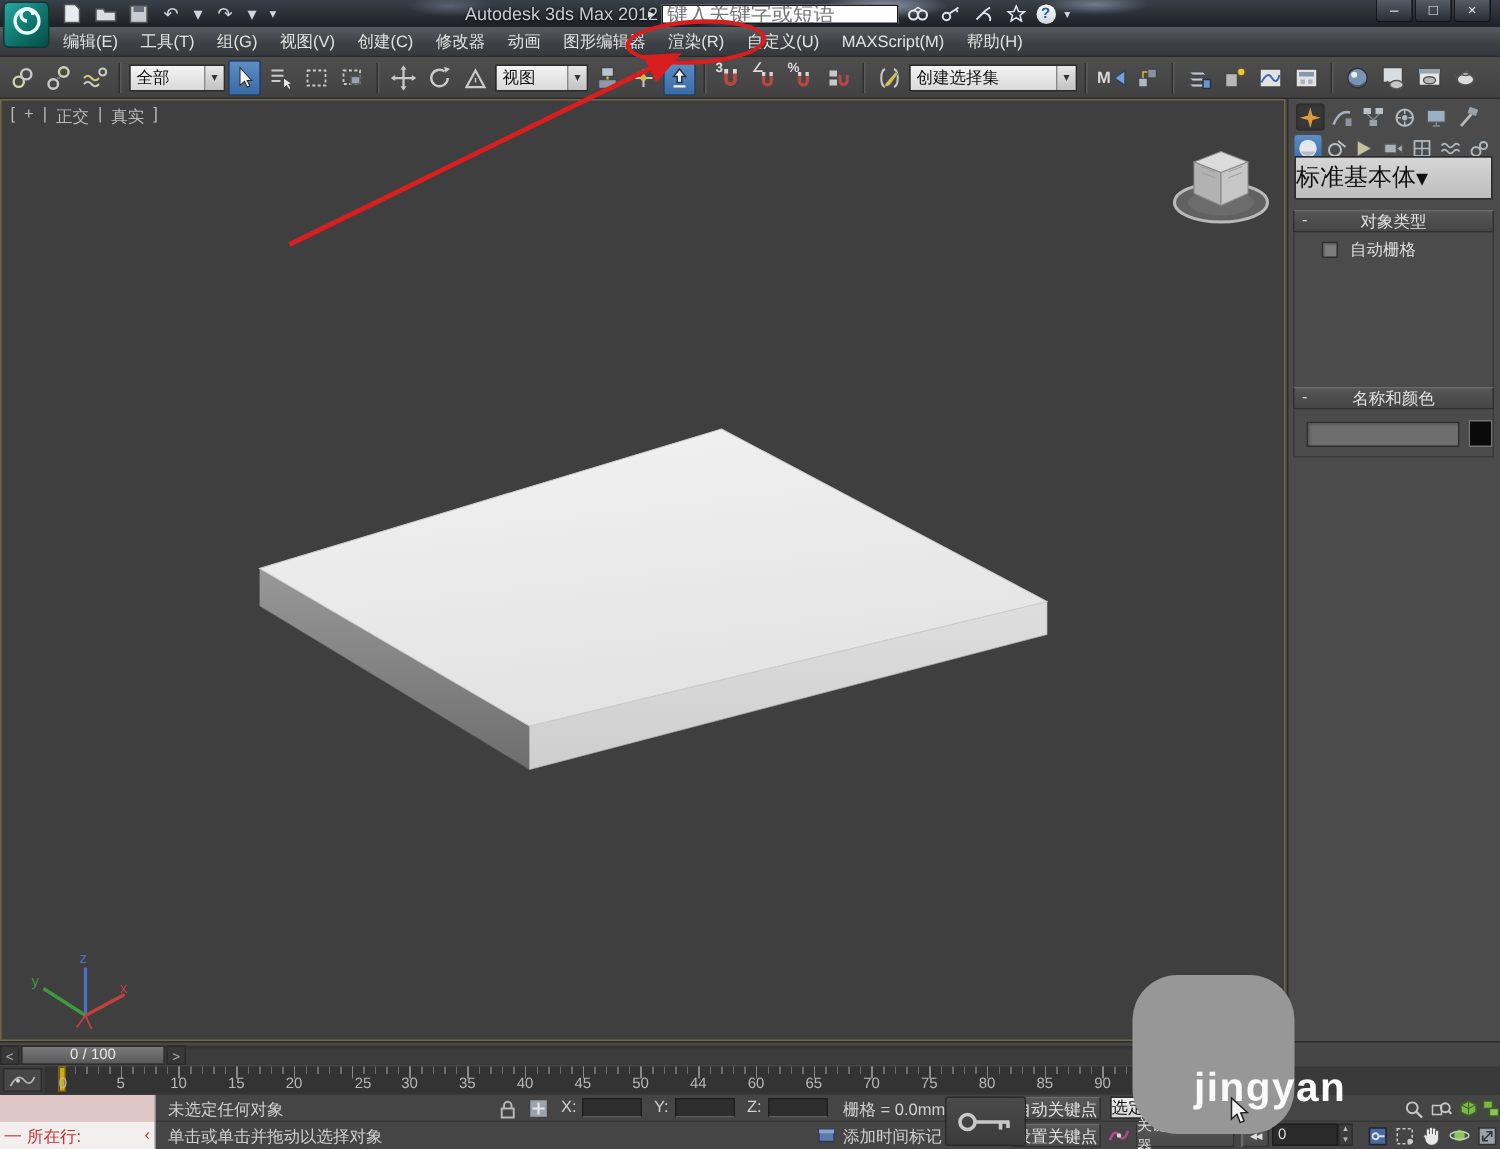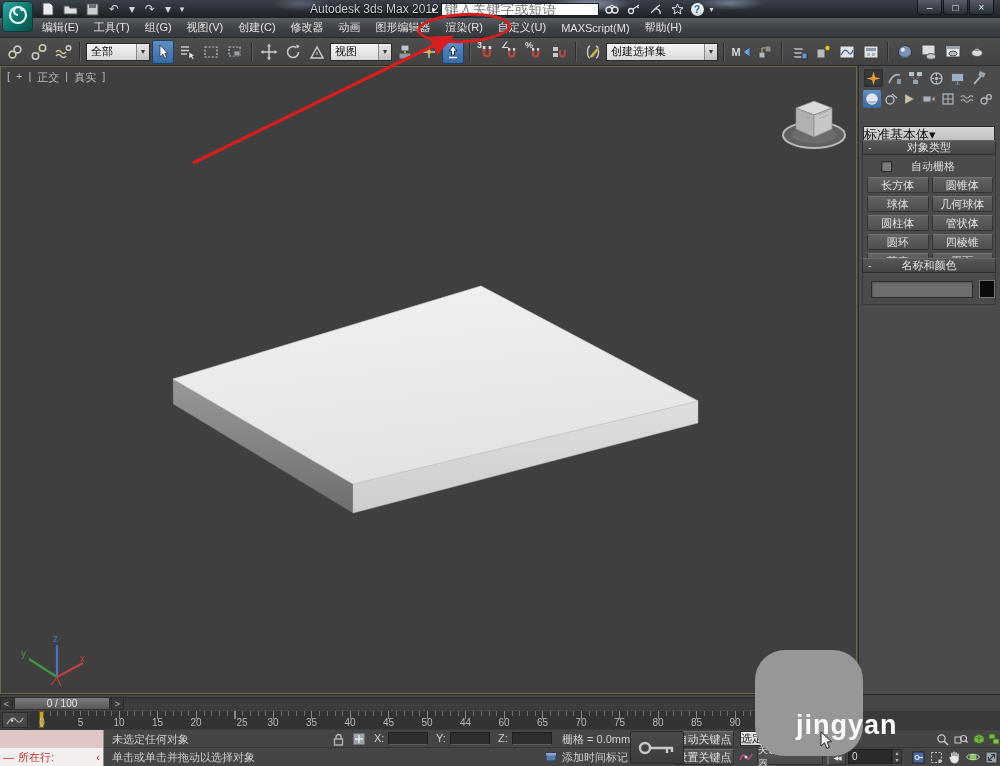--- a/index.html
+++ b/index.html
@@ -51,28 +51,28 @@
   
   #viewport{position:absolute;left:0;top:66px;width:857px;height:628px;background:#3f3f3f;border:1px solid #6e6847;}
   #vp-label{position:absolute;left:5px;top:3px;font-size:11px;color:#b9b9b9;display:flex;gap:4px;}
   .vpl{padding:0 1px;}
   
   #panel{position:absolute;left:858px;top:66px;width:142px;height:628px;background:#4b4b4b;border-left:1px solid #2e2e2e;}
   .tabrow{position:absolute;display:flex;gap:2px;}
   .ptab{width:19px;height:18px;display:flex;align-items:center;justify-content:center;border-radius:2px;}
   .ptab.active{background:#383838;box-shadow:inset 0 0 3px #222;}
   .ptab.activeblue{background:linear-gradient(#5d8ec6,#3a6aa4);}
-  #prim-combo{position:absolute;left:4px;top:60px;width:132px;height:17px;background:linear-gradient(#d6d6d6,#bdbdbd);
-    border:1px solid #2b2b2b;display:flex;align-items:center;color:#111;font-size:13px;}
+  #prim-combo{position:absolute;left:4px;top:38px;width:132px;height:29px;background:linear-gradient(#d6d6d6,#bdbdbd);
+    border:1px solid #2b2b2b;display:flex;align-items:center;color:#111;font-size:16px;}
   .rollout-hd{position:absolute;left:3px;width:134px;height:15px;background:linear-gradient(#555,#454545);
     border:1px solid #303030;border-top-color:#6a6a6a;display:flex;align-items:center;justify-content:center;
     font-size:11px;color:#e0e0e0;}
   .rollout-hd .minus{position:absolute;left:5px;top:0;font-size:11px;color:#cfcfcf;}
   .rollout-body{position:absolute;left:3px;width:134px;border:1px solid #3a3a3a;border-top:none;background:#4b4b4b;}
-  #autogrid-row{position:absolute;left:18px;top:4px;display:flex;align-items:center;gap:19px;font-size:11px;color:#ddd;}
+  #autogrid-row{position:absolute;left:18px;top:4px;display:flex;align-items:center;gap:8px;font-size:11px;color:#ddd;}
   #autogrid-box{width:11px;height:11px;background:#7d7d7d;border:1px solid #2c2c2c;box-shadow:inset 1px 1px 1px #585858;}
   #prim-grid{position:absolute;left:4px;top:22px;width:126px;display:grid;grid-template-columns:1fr 1fr;gap:3px 3px;}
   .pbtn{height:16px;background:linear-gradient(#636363,#4e4e4e);border:1px solid #333;border-top-color:#737373;
     border-radius:2px;display:flex;align-items:center;justify-content:center;font-size:11px;color:#e3e3e3;white-space:nowrap;}
   #name-field{position:absolute;left:8px;top:8px;width:102px;height:17px;background:#6e6e6e;border:1px solid #2c2c2c;
     box-shadow:inset 1px 1px 2px #555;}
   #color-swatch{position:absolute;left:116px;top:7px;width:16px;height:18px;background:#0a0a0a;border:1px solid #747474;}
   
   #timeslider{position:absolute;left:0;top:694px;width:1000px;height:17px;background:#464646;border-top:1px solid #2b2b2b;}
   #ts-track{position:absolute;left:0;top:2px;width:858px;height:13px;background:#3c3c3c;box-shadow:inset 0 1px 2px #2a2a2a;}
@@ -559,32 +559,20 @@
     </div>
 
     <div class="rollout-hd" style="top:74px">
       <span class="minus">-</span>
       <span>对象类型</span>
     </div>
     <div class="rollout-body" style="top:89px;height:112px;">
       <div id="autogrid-row">
         <span id="autogrid-box"></span>
         <span>自动栅格</span>
-      </div>
-      <div id="prim-grid">
-        <span class="pbtn">长方体</span>
-        <span class="pbtn">圆锥体</span>
-        <span class="pbtn">球体</span>
-        <span class="pbtn">几何球体</span>
-        <span class="pbtn">圆柱体</span>
-        <span class="pbtn">管状体</span>
-        <span class="pbtn">圆环</span>
-        <span class="pbtn">四棱锥</span>
-        <span class="pbtn">茶壶</span>
-        <span class="pbtn">平面</span>
       </div>
     </div>
 
     <div class="rollout-hd" style="top:192px">
       <span class="minus">-</span>
       <span>名称和颜色</span>
     </div>
     <div class="rollout-body" style="top:207px;height:32px;">
       <div id="name-field"></div>
       <div id="color-swatch"></div>

